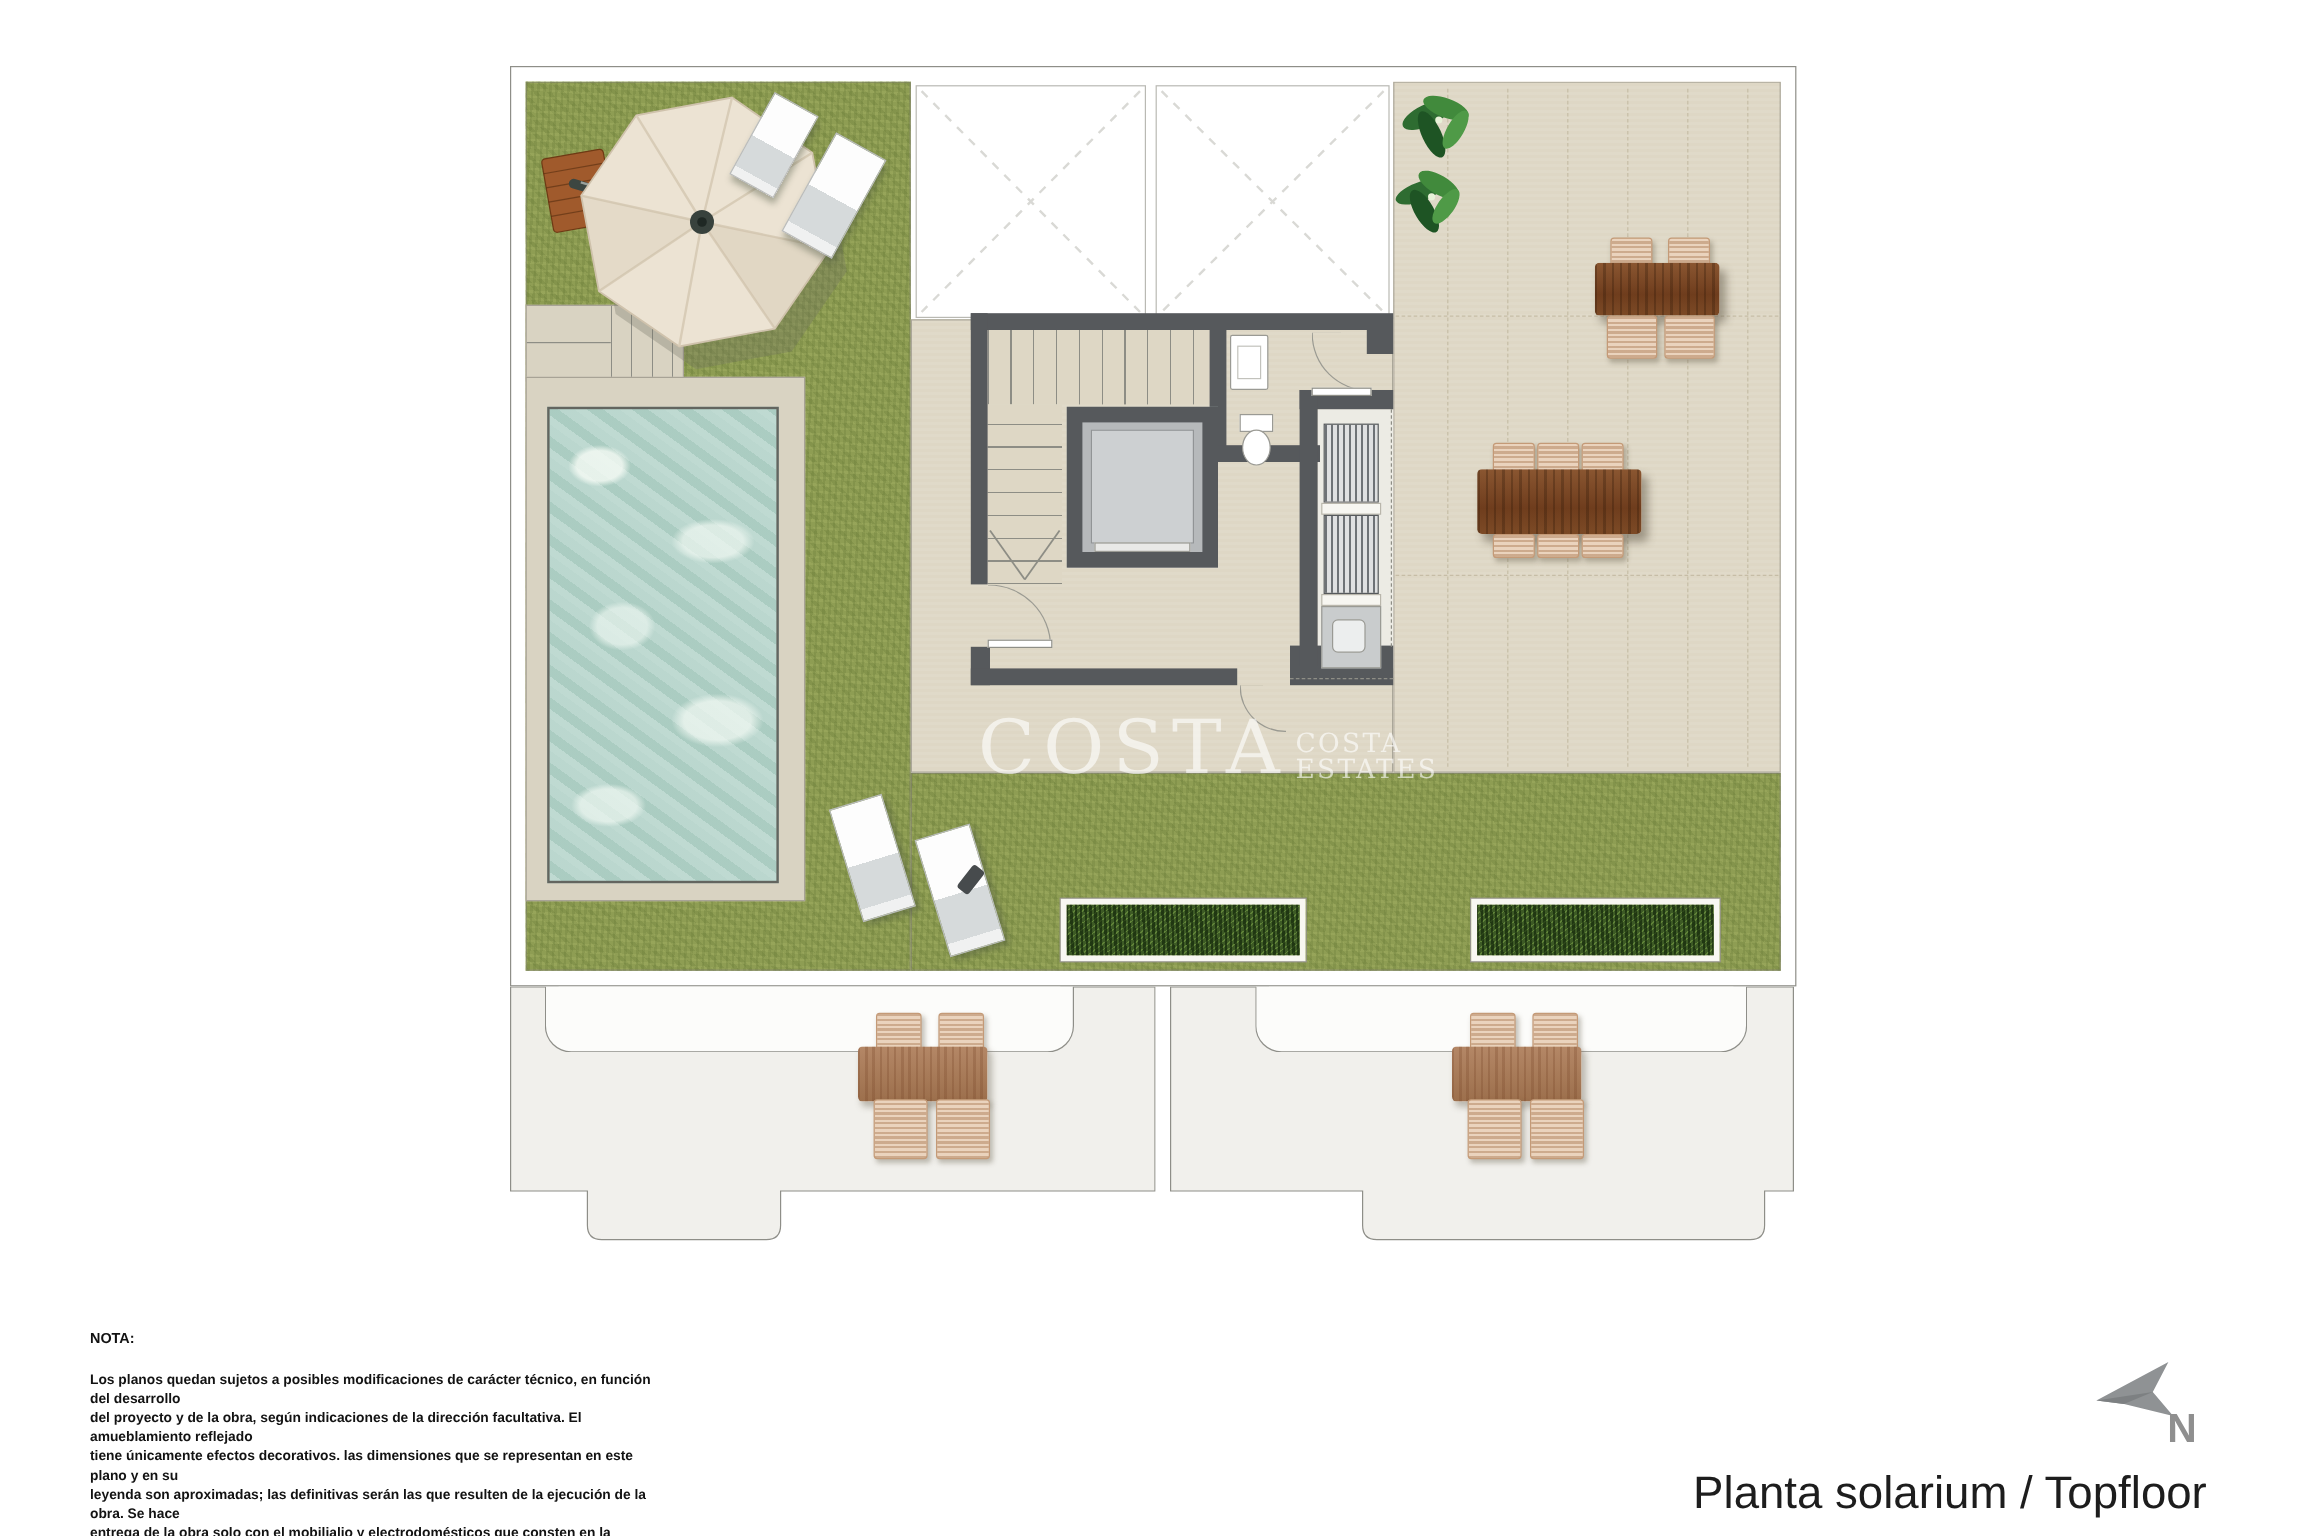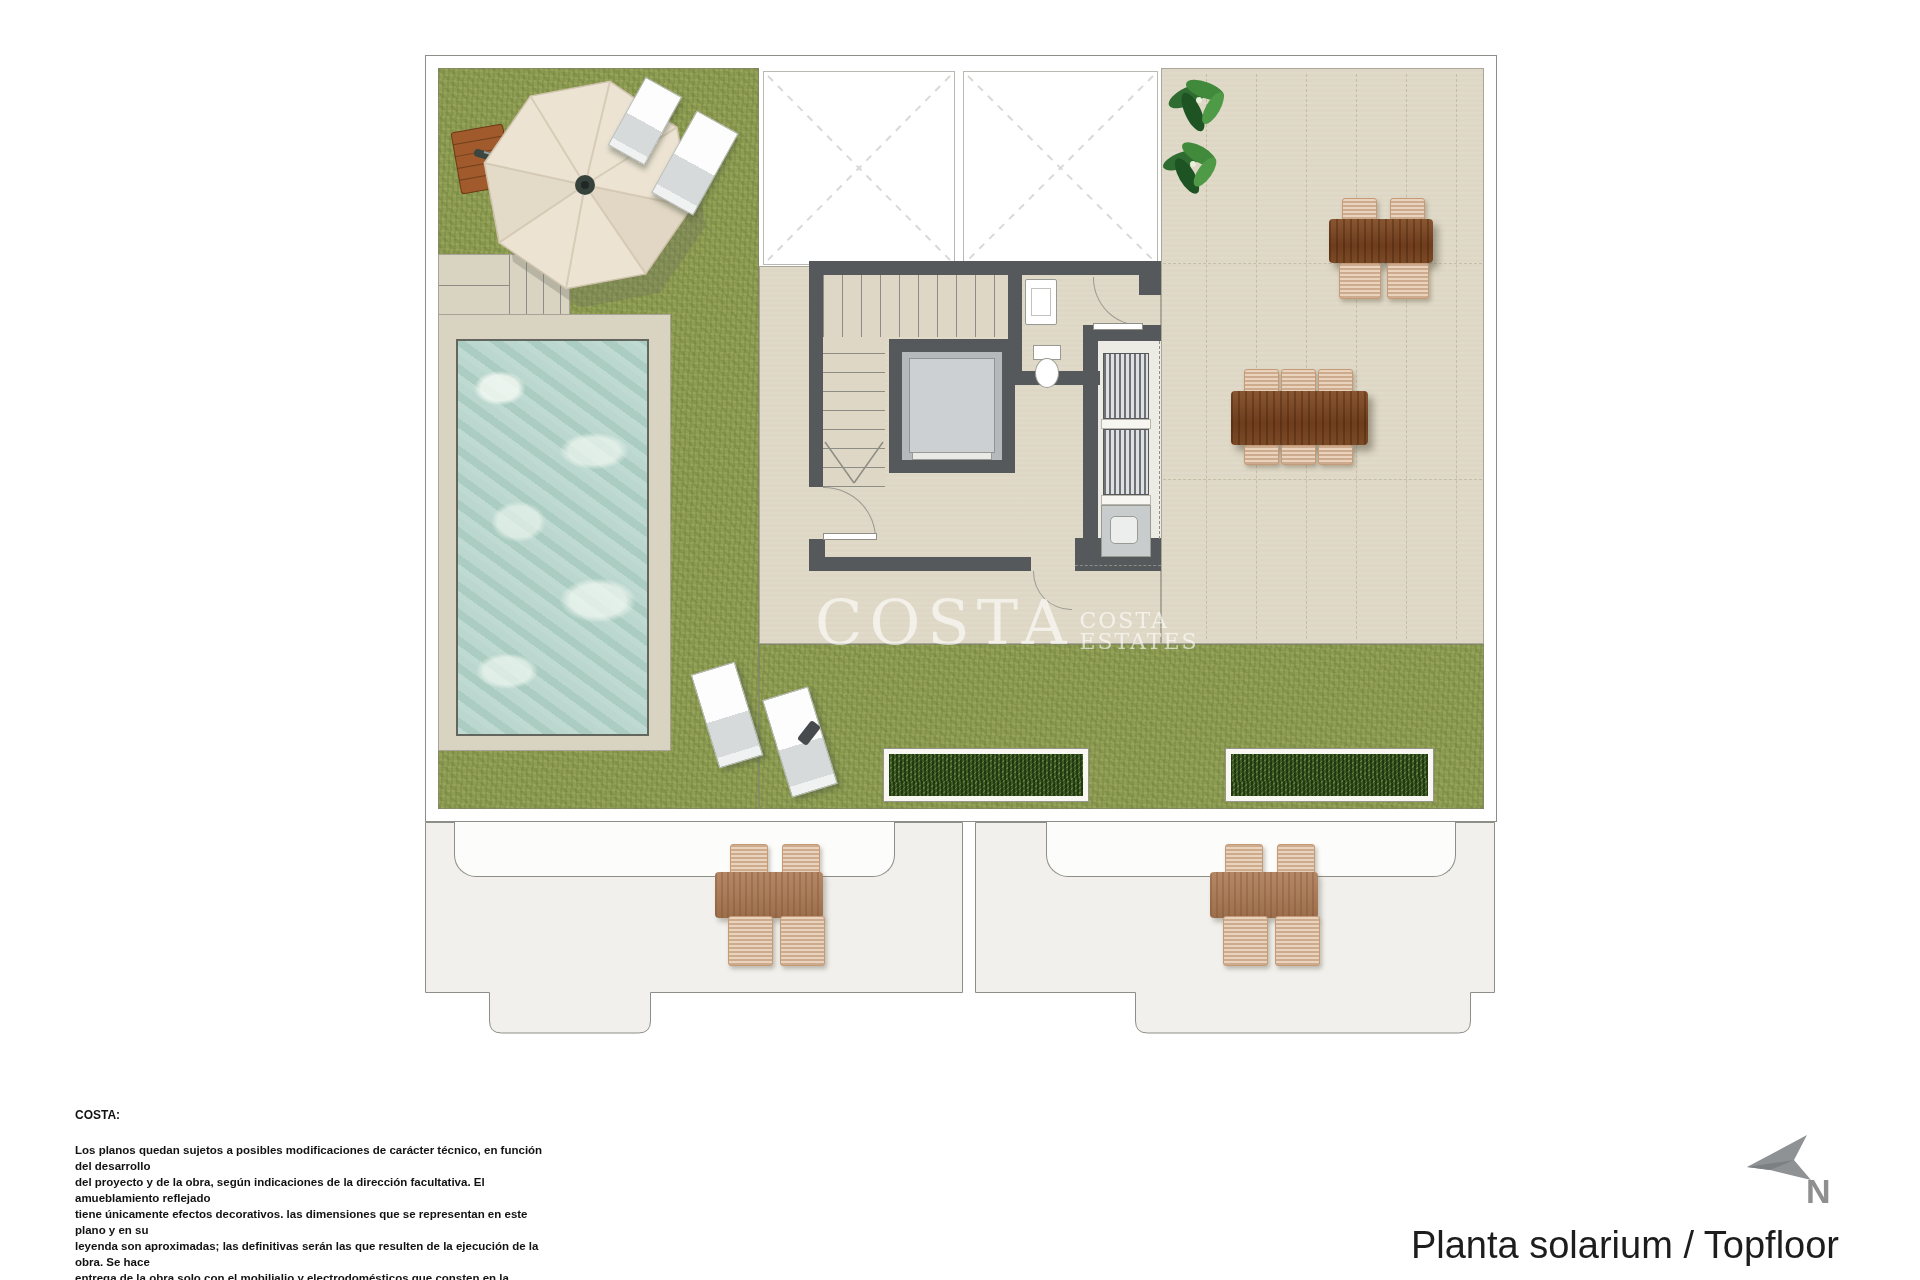--- a/index.html
+++ b/index.html
@@ -260,21 +260,21 @@
     </svg>
     <div class="abs recess" style="left:71px;top:0;width:408px;height:54px;"></div>
     <div class="abs wicker" style="left:250px;top:22px;width:36px;height:30px;"></div>
     <div class="abs wicker" style="left:302px;top:22px;width:36px;height:30px;"></div>
     <div class="abs woodL" style="left:235px;top:50px;width:108px;height:46px;"></div>
     <div class="abs wicker" style="left:248px;top:94px;width:43px;height:48px;"></div>
     <div class="abs wicker" style="left:300px;top:94px;width:43px;height:48px;"></div>
   </div>
 
   <div id="note" class="abs">
-    <div id="note-heading">COSTA:</div>
+    <div id="note-heading">NOTA:</div>
     <div id="note-body">Los planos quedan sujetos a posibles modificaciones de carácter técnico, en función del desarrollo
 del proyecto y de la obra, según indicaciones de la dirección facultativa. El amueblamiento reflejado
 tiene únicamente efectos decorativos. las dimensiones que se representan en este plano y en su
 leyenda son aproximadas; las definitivas serán las que resulten de la ejecución de la obra. Se hace
 entrega de la obra solo con el mobilialio y electrodomésticos que consten en la memoria de calidades.
 El mobiliario de la cocina y la disposición de los sanliarios puede sufrir ligeras variaciones en función
 del montaje definitivo.</div>
   </div>
 
   <svg class="abs" style="left:1745px;top:1133px;" width="80" height="55" viewBox="0 0 80 55">

